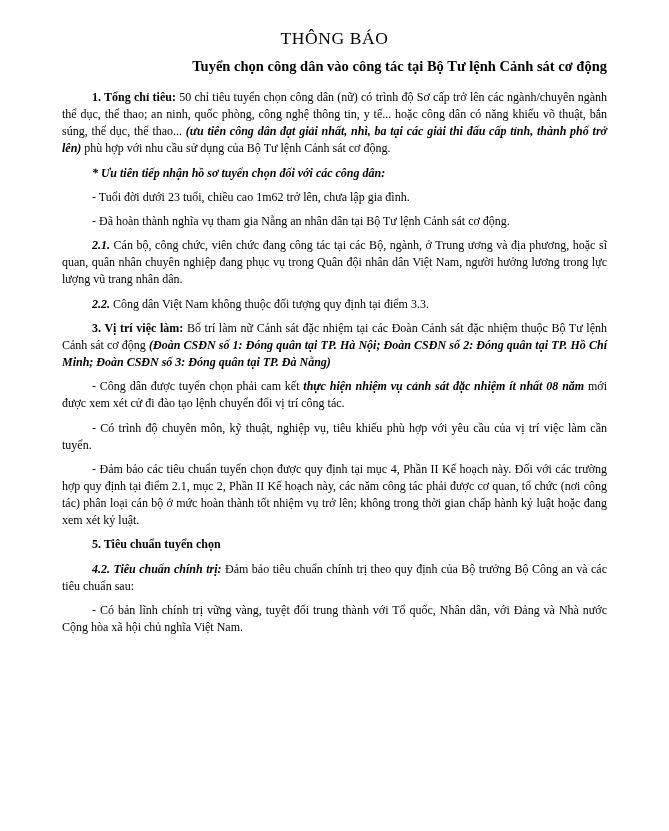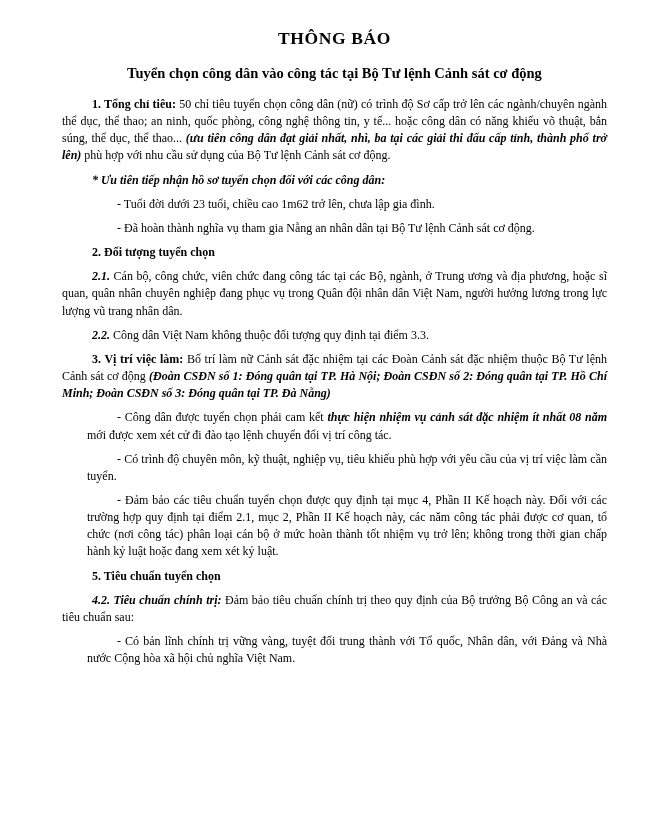--- a/index.html
+++ b/index.html
@@ -16,65 +16,63 @@
   }
   .page {
     width: 669px;
     height: 831px;
     box-sizing: border-box;
     padding: 22px 62px 10px 62px;
     position: relative;
   }
   .title {
     text-align: center;
-    font-weight: bold;
+    font-weight: normal;
     font-size: 17.5px;
     letter-spacing: 0.6px;
     margin: 6px 0 0 0;
   }
   .subtitle {
-    text-align: center;
+    text-align: right;
     font-weight: bold;
     font-size: 14.5px;
-    margin: 16px 0 0 0;
+    margin: 9px 0 0 0;
   }
   p {
     margin: 0;
     font-size: 12px;
     line-height: 1.43;
     text-align: justify;
     text-indent: 30px;
   }
   .blk {
     margin-top: 7px;
   }
   .b { font-weight: bold; }
   .bi { font-weight: bold; font-style: italic; }
   .dash {
     text-indent: 30px;
-    margin-left: 25px;
   }
 </style>
 </head>
 <body>
 
 <div class="page">
 
   <div class="title">THÔNG BÁO</div>
   <div class="subtitle">Tuyển chọn công dân vào công tác tại Bộ Tư lệnh Cảnh sát cơ động</div>
 
   <p class="blk" style="margin-top:14px;">
     <span class="b">1. Tổng chỉ tiêu:</span><span> 50 chỉ tiêu tuyển chọn công dân (nữ) có trình độ Sơ cấp trở lên các ngành/chuyên ngành thể dục, thể thao; an ninh, quốc phòng, công nghệ thông tin, y tế... hoặc công dân có năng khiếu võ thuật, bắn súng, thể dục, thể thao...</span><span class="bi"> (ưu tiên công dân đạt giải nhất, nhì, ba tại các giải thi đấu cấp tỉnh, thành phố trở lên)</span><span> phù hợp với nhu cầu sử dụng của Bộ Tư lệnh Cảnh sát cơ động.</span>
   </p>
 
   <p class="blk bi">* Ưu tiên tiếp nhận hồ sơ tuyển chọn đối với các công dân:</p>
   <p class="blk dash">- Tuổi đời dưới 23 tuổi, chiều cao 1m62 trở lên, chưa lập gia đình.</p>
   <p class="blk dash">- Đã hoàn thành nghĩa vụ tham gia Nẵng an nhân dân tại Bộ Tư lệnh Cảnh sát cơ động.</p>
 
-  <p class="blk b">2. Đối tượng tuyển chọn</p>
   <p class="blk">
     <span class="bi">2.1.</span><span> Cán bộ, công chức, viên chức đang công tác tại các Bộ, ngành, ở Trung ương và địa phương, hoặc sĩ quan, quân nhân chuyên nghiệp đang phục vụ trong Quân đội nhân dân Việt Nam, người hưởng lương trong lực lượng vũ trang nhân dân.</span>
   </p>
   <p class="blk">
     <span class="bi">2.2.</span><span> Công dân Việt Nam không thuộc đối tượng quy định tại điểm 3.3.</span>
   </p>
 
   <p class="blk">
     <span class="b">3. Vị trí việc làm:</span><span> Bố trí làm nữ Cảnh sát đặc nhiệm tại các Đoàn Cảnh sát đặc nhiệm thuộc Bộ Tư lệnh Cảnh sát cơ động</span><span class="bi"> (Đoàn CSĐN số 1: Đóng quân tại TP. Hà Nội; Đoàn CSĐN số 2: Đóng quân tại TP. Hồ Chí Minh; Đoàn CSĐN số 3: Đóng quân tại TP. Đà Nẵng)</span>
   </p>

